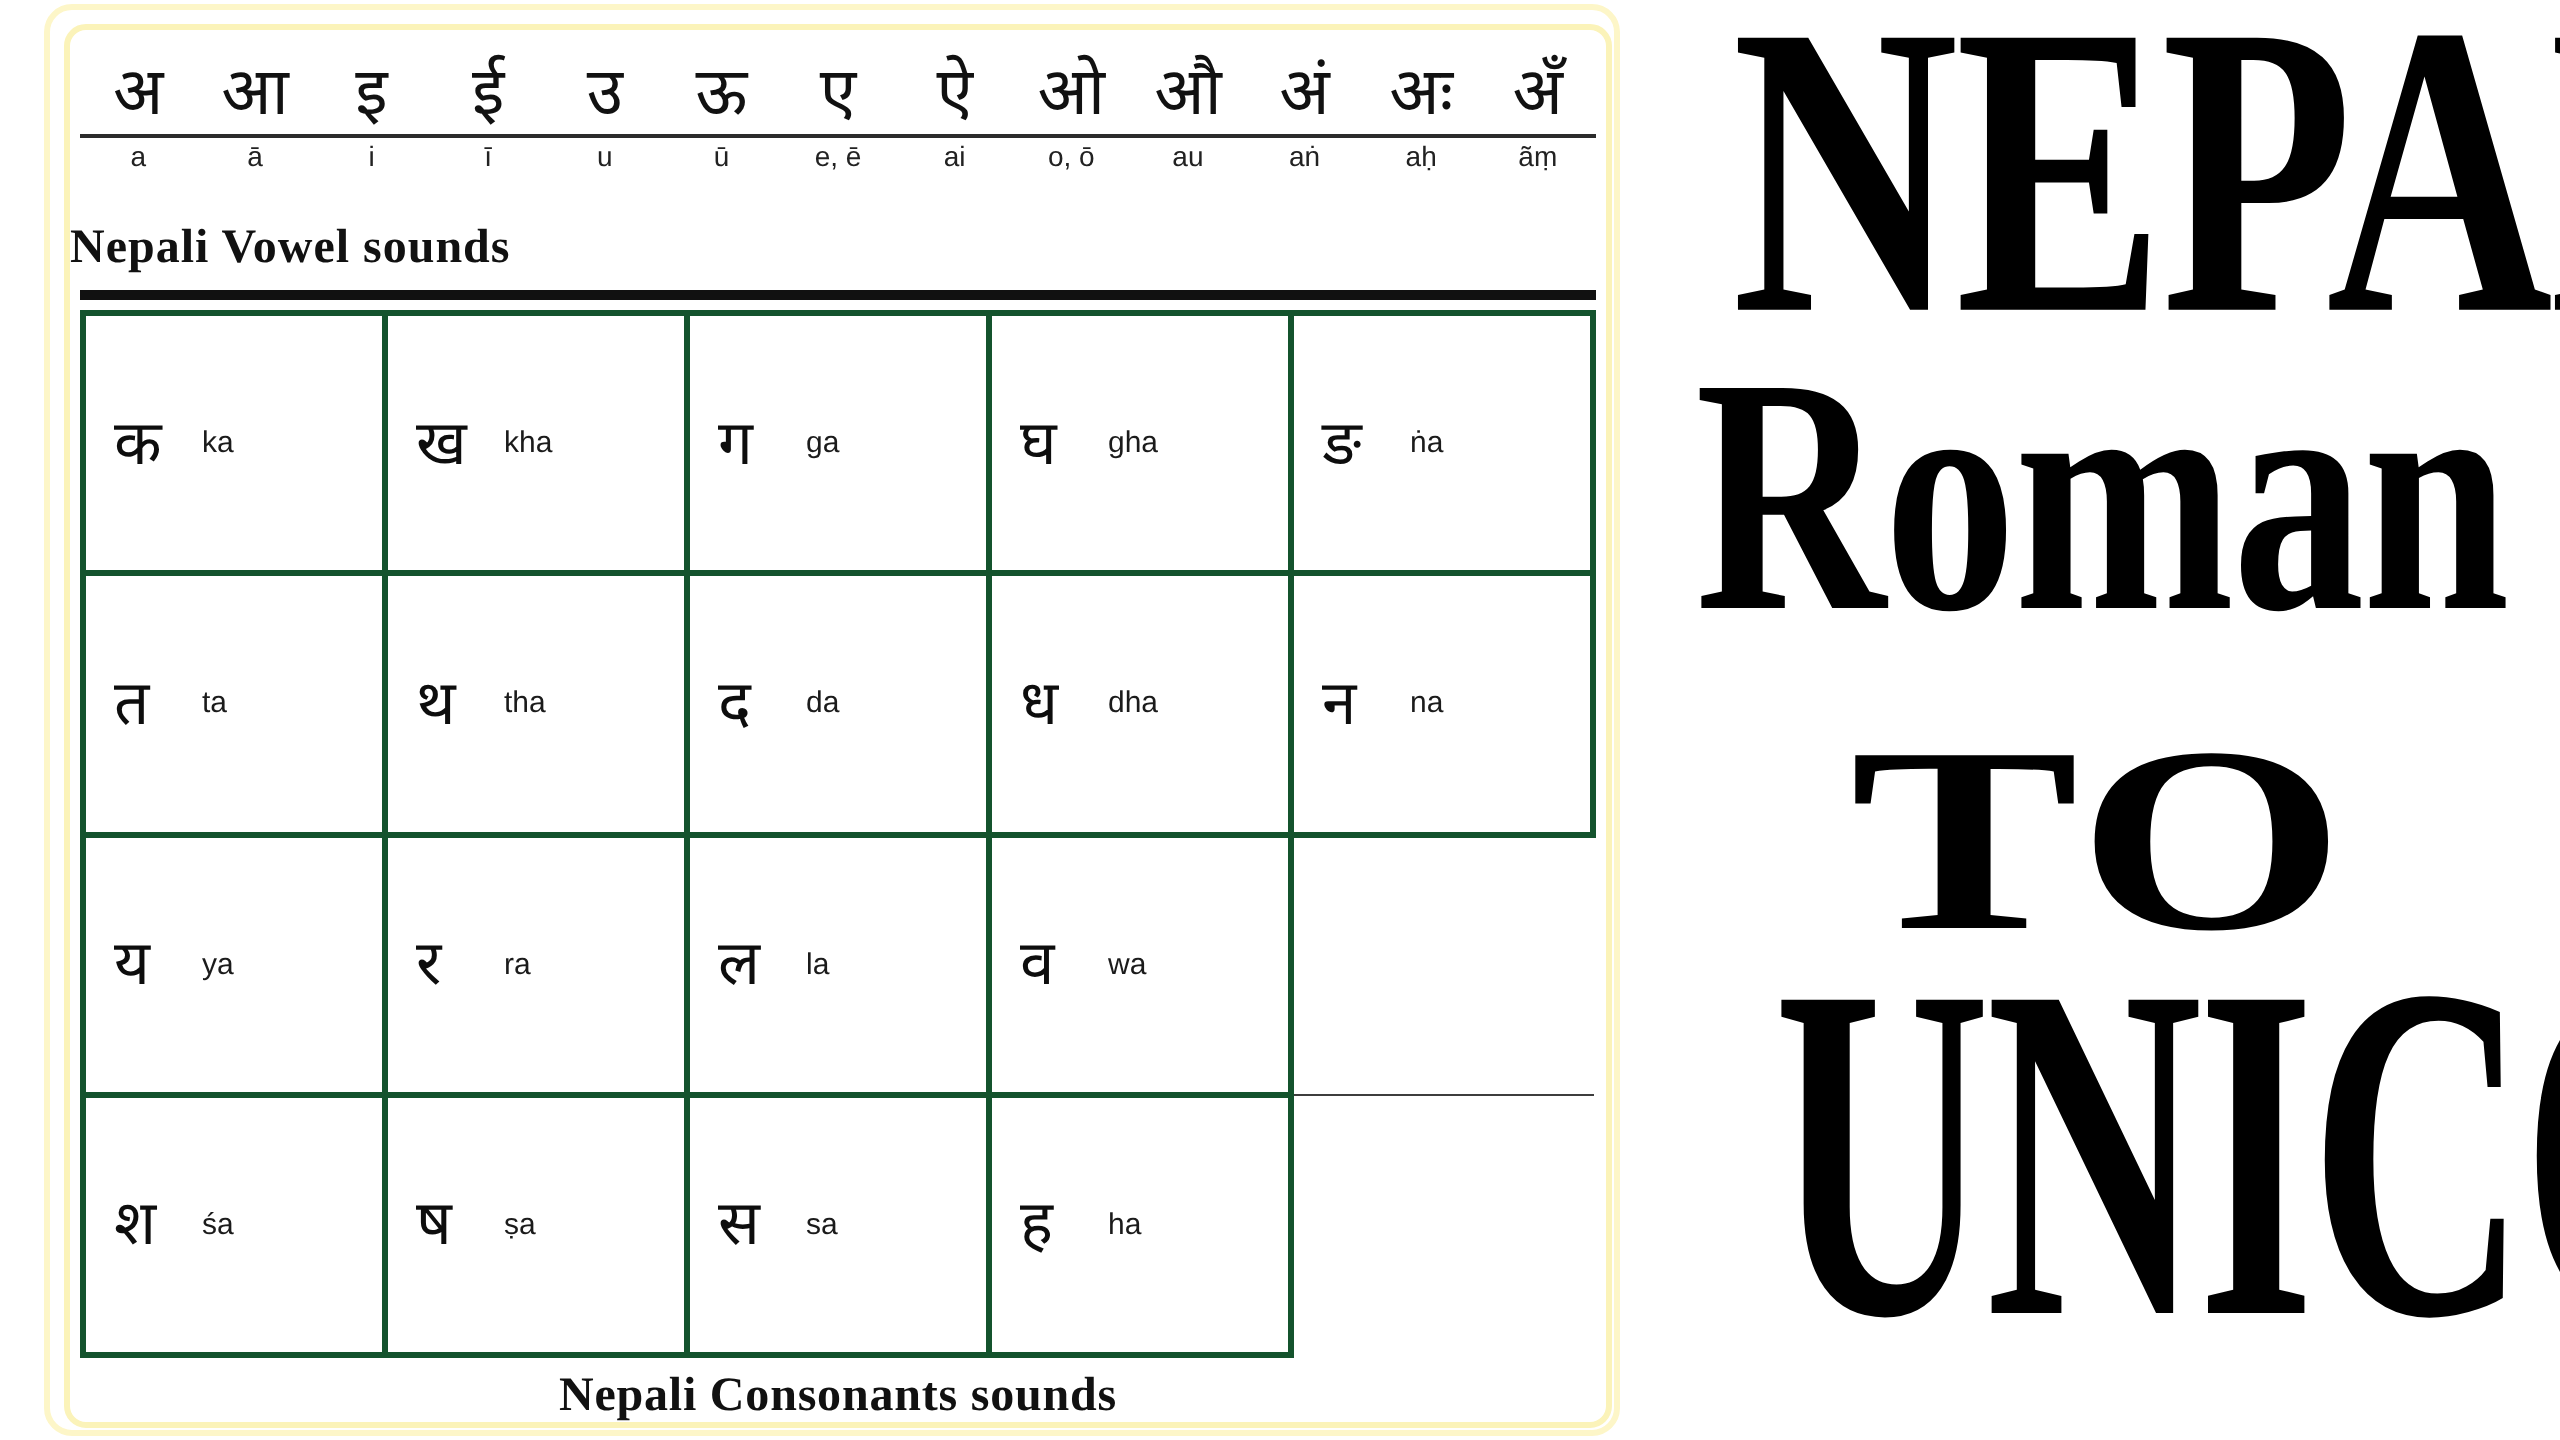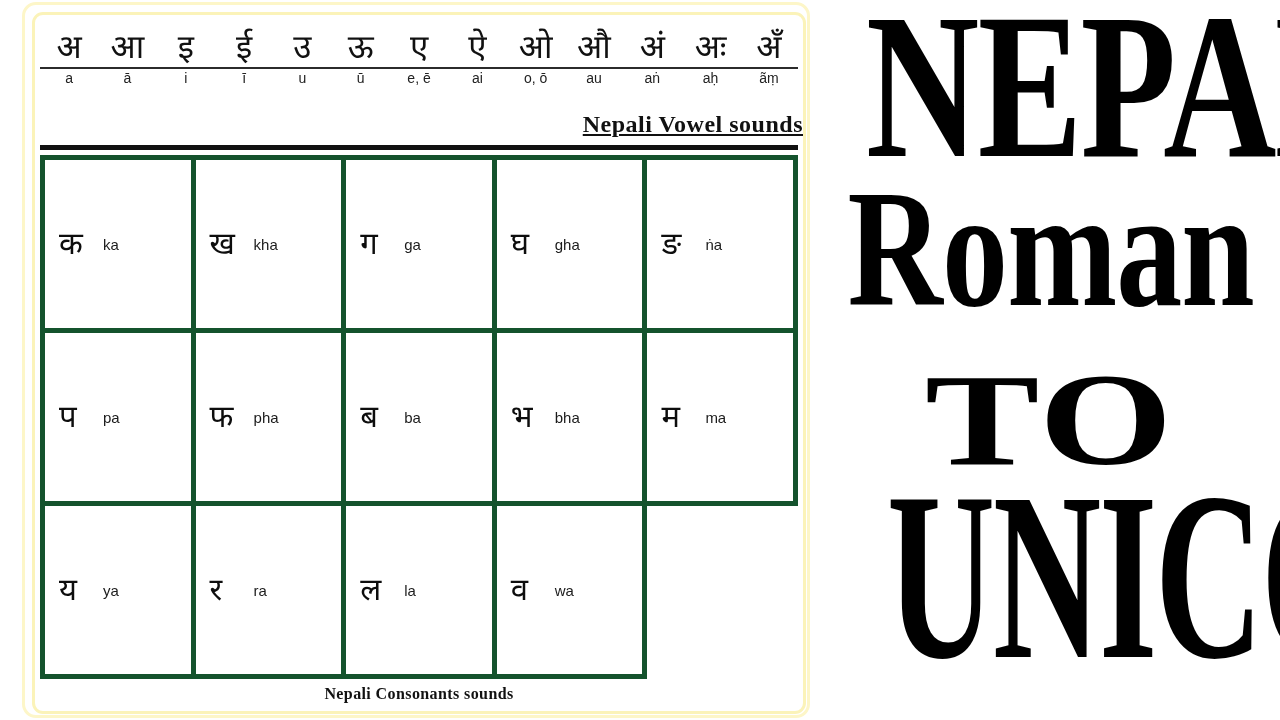--- a/index.html
+++ b/index.html
@@ -91,27 +91,26 @@
     font-size: 14px;
     line-height: 18px;
     color: #222222;
     white-space: nowrap;
   }
   #vowel-caption {
     position: absolute;
     left: 0;
     top: 96px;
     width: 768px;
-    text-align: right;
+    text-align: left;
     font-family: "Liberation Serif", serif;
     font-weight: bold;
     font-size: 24px;
     color: #111111;
     letter-spacing: 0.5px;
-    text-decoration: underline;
   }
   #vowel-rule {
     position: absolute;
     left: 5px;
     top: 130px;
     width: 758px;
     height: 5px;
     background: #111111;
   }
 
@@ -123,21 +122,21 @@
     width: 758px;
     height: 524px;
   }
   table.cons {
     border-collapse: collapse;
     width: 758px;
     height: 524px;
     table-layout: fixed;
   }
   table.cons td {
-    border: 5px solid #14532d;
+    border: 3px solid #14532d;
     padding: 0 0 0 14px;
     vertical-align: middle;
     height: 65.5px;
     box-sizing: border-box;
   }
   table.cons td.blank {
     border-left: 1px solid #3d3d3d;
     border-right: none;
     border-bottom: none;
     border-top: 1px solid #3d3d3d;
@@ -167,21 +166,21 @@
     display: inline-block;
   }
   #cons-caption {
     position: absolute;
     left: 0;
     top: 670px;
     width: 768px;
     text-align: center;
     font-family: "Liberation Serif", serif;
     font-weight: bold;
-    font-size: 16px;
+    font-size: 24px;
     color: #111111;
     letter-spacing: 0.4px;
   }
 
   
   #title-panel {
     position: absolute;
     left: 820px;
     top: 0px;
     width: 460px;
@@ -280,33 +279,40 @@
         <table class="cons">
           <tbody id="cons-body">
               <tr>
                 <td><span class="dev">क</span><span class="rom">ka</span></td>
                 <td><span class="dev">ख</span><span class="rom">kha</span></td>
                 <td><span class="dev">ग</span><span class="rom">ga</span></td>
                 <td><span class="dev">घ</span><span class="rom">gha</span></td>
                 <td><span class="dev">ङ</span><span class="rom">ṅa</span></td>
               </tr>
               <tr>
-                <td><span class="dev">प</span><span class="rom">pa</span></td>
-                <td><span class="dev">फ</span><span class="rom">pha</span></td>
-                <td><span class="dev">ब</span><span class="rom">ba</span></td>
-                <td><span class="dev">भ</span><span class="rom">bha</span></td>
-                <td><span class="dev">म</span><span class="rom">ma</span></td>
+                <td><span class="dev">त</span><span class="rom">ta</span></td>
+                <td><span class="dev">थ</span><span class="rom">tha</span></td>
+                <td><span class="dev">द</span><span class="rom">da</span></td>
+                <td><span class="dev">ध</span><span class="rom">dha</span></td>
+                <td><span class="dev">न</span><span class="rom">na</span></td>
               </tr>
               <tr>
                 <td><span class="dev">य</span><span class="rom">ya</span></td>
                 <td><span class="dev">र</span><span class="rom">ra</span></td>
                 <td><span class="dev">ल</span><span class="rom">la</span></td>
                 <td><span class="dev">व</span><span class="rom">wa</span></td>
                 <td class="blank"></td>
               </tr>
+              <tr>
+                <td><span class="dev">श</span><span class="rom">śa</span></td>
+                <td><span class="dev">ष</span><span class="rom">ṣa</span></td>
+                <td><span class="dev">स</span><span class="rom">sa</span></td>
+                <td><span class="dev">ह</span><span class="rom">ha</span></td>
+                <td class="blank"></td>
+              </tr>
             </tbody>
         </table>
       </div>
 
       <div id="cons-caption">Nepali Consonants sounds</div>
 
     </div>
   </div>
 
   <div id="title-panel">

